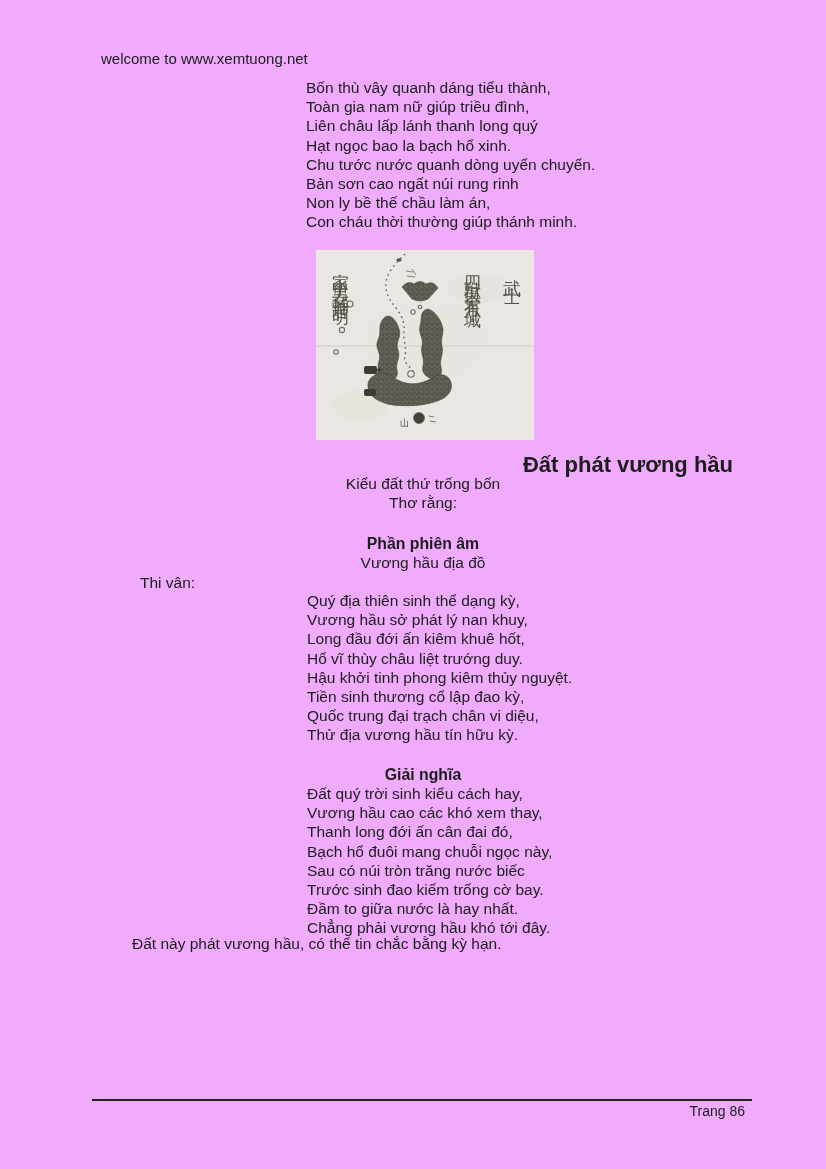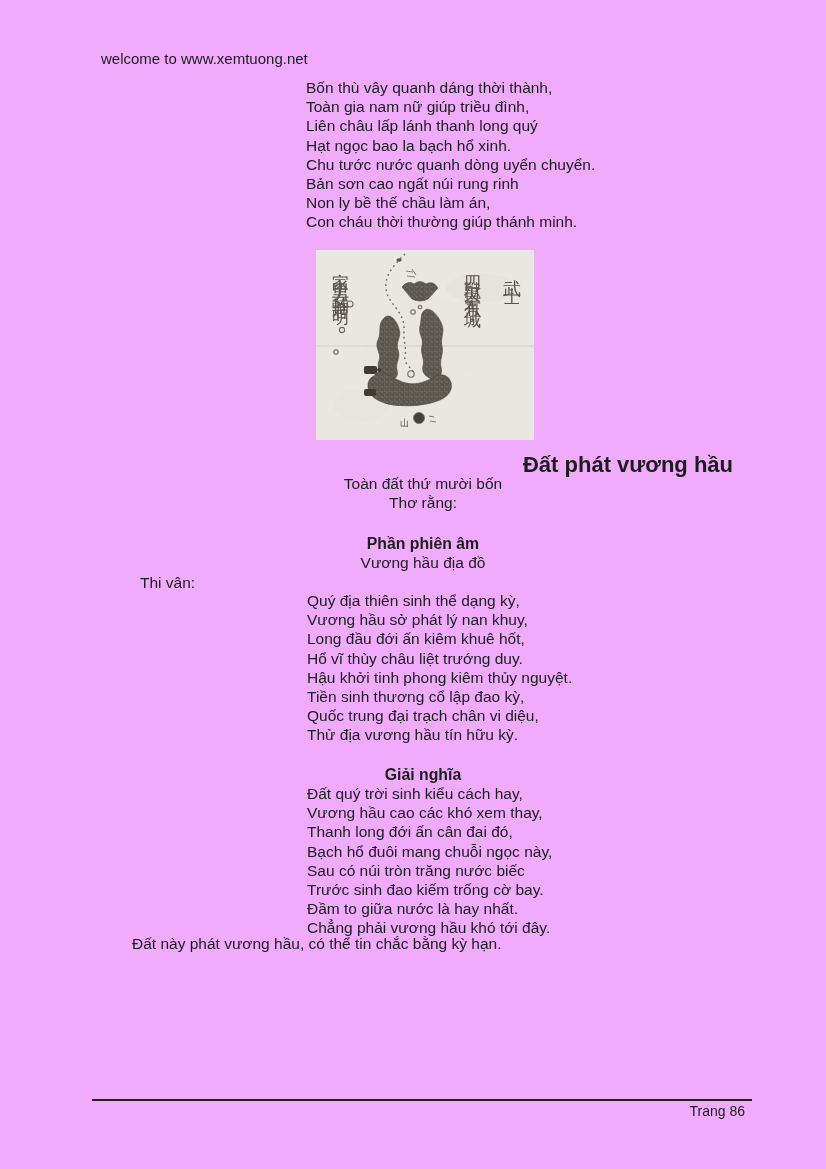--- a/index.html
+++ b/index.html
@@ -55,21 +55,21 @@
   }
 </style>
 </head>
 <body>
 
 <div class="page">
 
   <div class="abs line header-text">welcome to www.xemtuong.net</div>
 
   <div class="abs poem poem1">
-    <div class="line">Bốn thù vây quanh dáng thời thành,</div>
+    <div class="line">Bốn thù vây quanh dáng tiểu thành,</div>
     <div class="line">Toàn gia nam nữ giúp triều đình,</div>
     <div class="line">Liên châu lấp lánh thanh long quý</div>
     <div class="line">Hạt ngọc bao la bạch hổ xinh.</div>
     <div class="line">Chu tước nước quanh dòng uyển chuyển.</div>
     <div class="line">Bản sơn cao ngất núi rung rinh</div>
     <div class="line">Non ly bề thế chầu làm án,</div>
     <div class="line">Con cháu thời thường giúp thánh minh.</div>
   </div>
 
   <div class="abs figure">
@@ -125,21 +125,21 @@
       <text x="84" y="176" font-size="9" fill="#57524b">山</text>
       <path d="M113,166 l5,1 m-4,4 l6,1" stroke="#6e6860" stroke-width="0.9" fill="none"></path>
     </svg>
 
     <div class="vcap vcap-left">家中男女輔君明</div>
     <div class="vcap vcap-inner">四獸俱全有小城</div>
     <div class="vcap vcap-outer">武士</div>
   </div>
 
   <div class="abs line centered bold title-size" style="top:455px">Đất phát vương hầu</div>
-  <div class="abs line centered" style="top:474px">Toàn đất thứ mười bốn</div>
+  <div class="abs line centered" style="top:474px">Kiểu đất thứ trống bốn</div>
   <div class="abs line centered" style="top:493px">Thơ rằng:</div>
 
   <div class="abs line centered" style="top:553px">Vương hầu địa đồ</div>
   <div class="abs line centered bold head-size" style="top:534px">Phần phiên âm</div>
 
   <div class="abs line thi-van">Thi vân:</div>
 
   <div class="abs poem poem2">
     <div class="line">Quý địa thiên sinh thể dạng kỳ,</div>
     <div class="line">Vương hầu sở phát lý nan khuy,</div>

